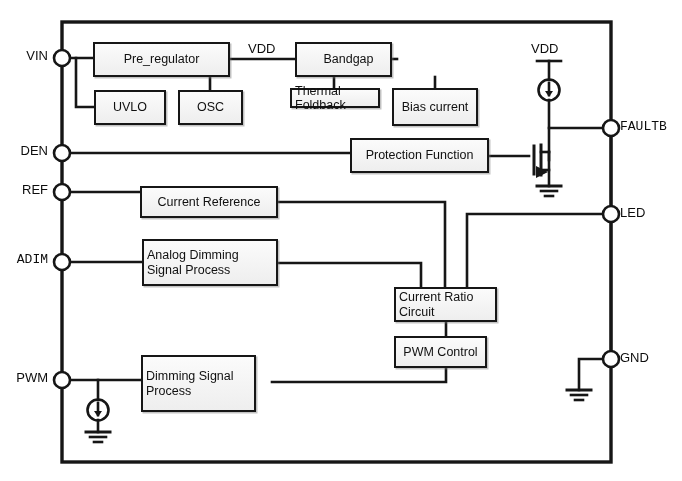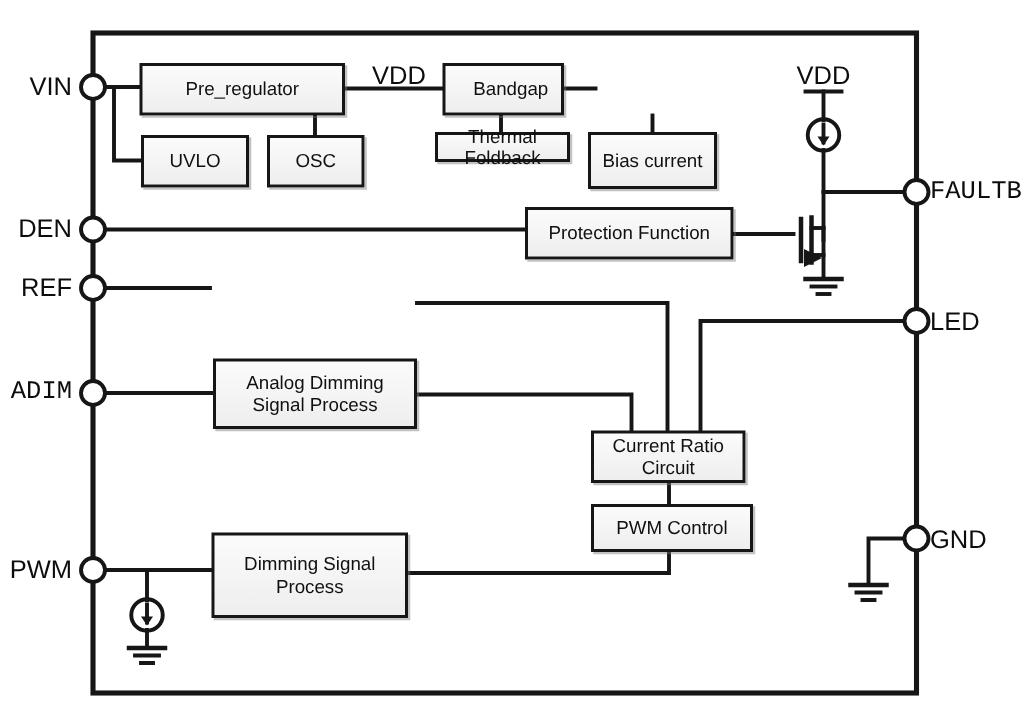--- a/index.html
+++ b/index.html
@@ -1,25 +1,25 @@
 <!DOCTYPE html>
 <html><head>
 <meta charset="utf-8">
 <style>
   html,body{margin:0;padding:0;background:#ffffff;}
   body{width:682px;height:481px;font-family:"Liberation Sans",sans-serif;}
   #stage{position:relative;width:682px;height:481px;overflow:hidden;background:#fff;}
   #svg{position:absolute;left:0;top:0;width:682px;height:481px;}
   .blk{position:absolute;box-sizing:border-box;border:2px solid #161616;
        background:linear-gradient(#fbfbfb,#eeeeee);
-       display:flex;align-items:center;justify-content:center;text-align:center;
+       display:flex;align-items:center;justify-content:center;text-align:left;
        font-size:12.5px;color:#101010;line-height:1.15;
        box-shadow:1.5px 1.5px 0 rgba(120,120,120,.45);}
   .blk span{display:block;padding:0 3px;}
-  .lbl{position:absolute;font-size:17px;color:#0d0d0d;white-space:nowrap;}
+  .lbl{position:absolute;font-size:13px;color:#0d0d0d;white-space:nowrap;}
   .lbl.r{text-align:right;}
   sub{font-size:8.5px;vertical-align:baseline;position:relative;top:2px;letter-spacing:.3px;}
 </style>
 </head>
 <body>
 
 <div id="stage">
 
   <svg id="svg" viewBox="0 0 682 481" xmlns="http://www.w3.org/2000/svg">
     <g fill="none" stroke="#161616" stroke-width="2.6" stroke-linecap="square">
@@ -104,51 +104,54 @@
   </div>
 
   <div class="blk" style="left:178px;top:90px;width:65px;height:35px;">
     <span>OSC</span>
   </div>
 
   <div class="blk" style="left:94px;top:90px;width:72px;height:35px;">
     <span>UVLO</span>
   </div>
 
-  <div class="blk" style="left:295px;top:42px;width:81px;height:35px;padding-left:10px;">
+  <div class="blk" style="left:295px;top:42px;width:97px;height:35px;padding-left:10px;">
     <span>Bandgap</span>
   </div>
 
 
   <div class="blk" style="left:290px;top:88px;width:90px;height:20px;">
     <span>Thermal Foldback</span>
   </div>
 
   <div class="blk" style="left:392px;top:88px;width:86px;height:38px;">
     <span>Bias current</span>
   </div>
 
   <div class="blk" style="left:350px;top:138px;width:139px;height:35px;">
     <span>Protection Function</span>
   </div>
 
+  <div class="blk" style="left:140px;top:186px;width:138px;height:32px;">
+    <span>Current Reference</span>
+  </div>
 
   <div class="blk" style="left:394px;top:287px;width:103px;height:35px;">
     <span>Current Ratio Circuit</span>
   </div>
 
   <div class="blk" style="left:142px;top:239px;width:136px;height:47px;">
     <span>Analog Dimming Signal Process</span>
   </div>
 
-  <div class="blk" style="left:394px;top:336px;width:108px;height:32px;">
+  <div class="blk" style="left:394px;top:336px;width:93px;height:32px;">
     <span>PWM Control</span>
   </div>
 
-  <div class="blk" style="left:141px;top:355px;width:131px;height:57px;">
+  <div class="blk" style="left:141px;top:355px;width:115px;height:57px;">
     <span>Dimming Signal Process</span>
   </div>
 
   <div class="lbl r" style="left:0px;top:48px;width:48px;"><span>VIN</span></div>
   <div class="lbl r" style="left:0px;top:143px;width:48px;"><span>DEN</span></div>
   <div class="lbl r" style="left:0px;top:182px;width:48px;"><span>REF</span></div>
   <div class="lbl r" style="left:0px;top:252px;width:48px;font-family:Liberation Mono, monospace;"><span>ADIM</span></div>
   <div class="lbl r" style="left:0px;top:370px;width:48px;"><span>PWM</span></div>
 
   <div class="lbl" style="left:620px;top:119px;font-family:Liberation Mono, monospace;"><span>FAULTB</span></div>

